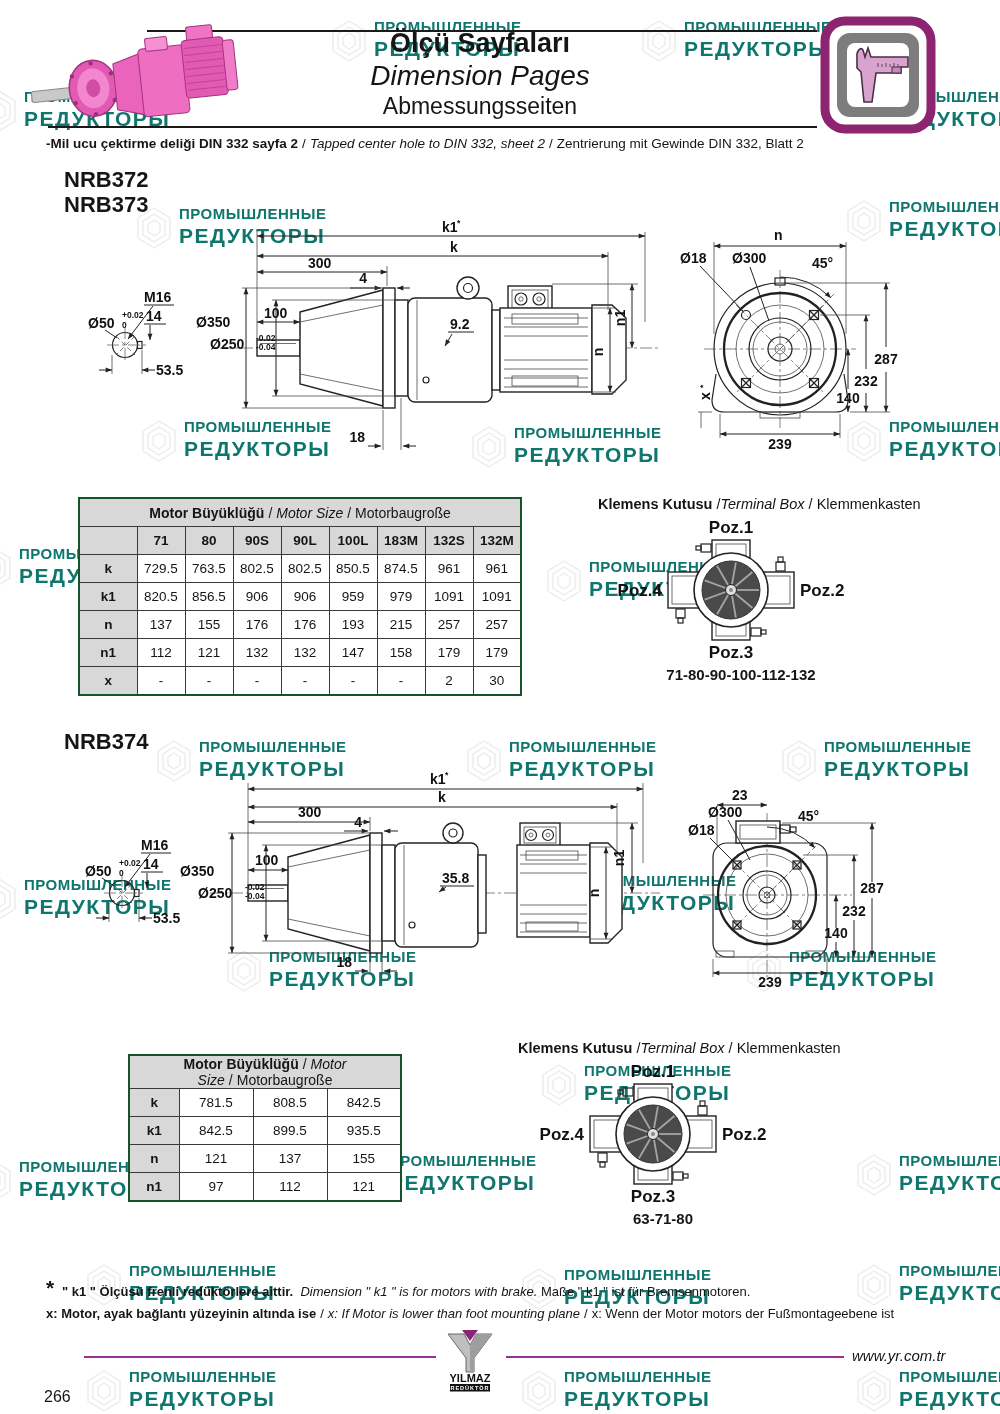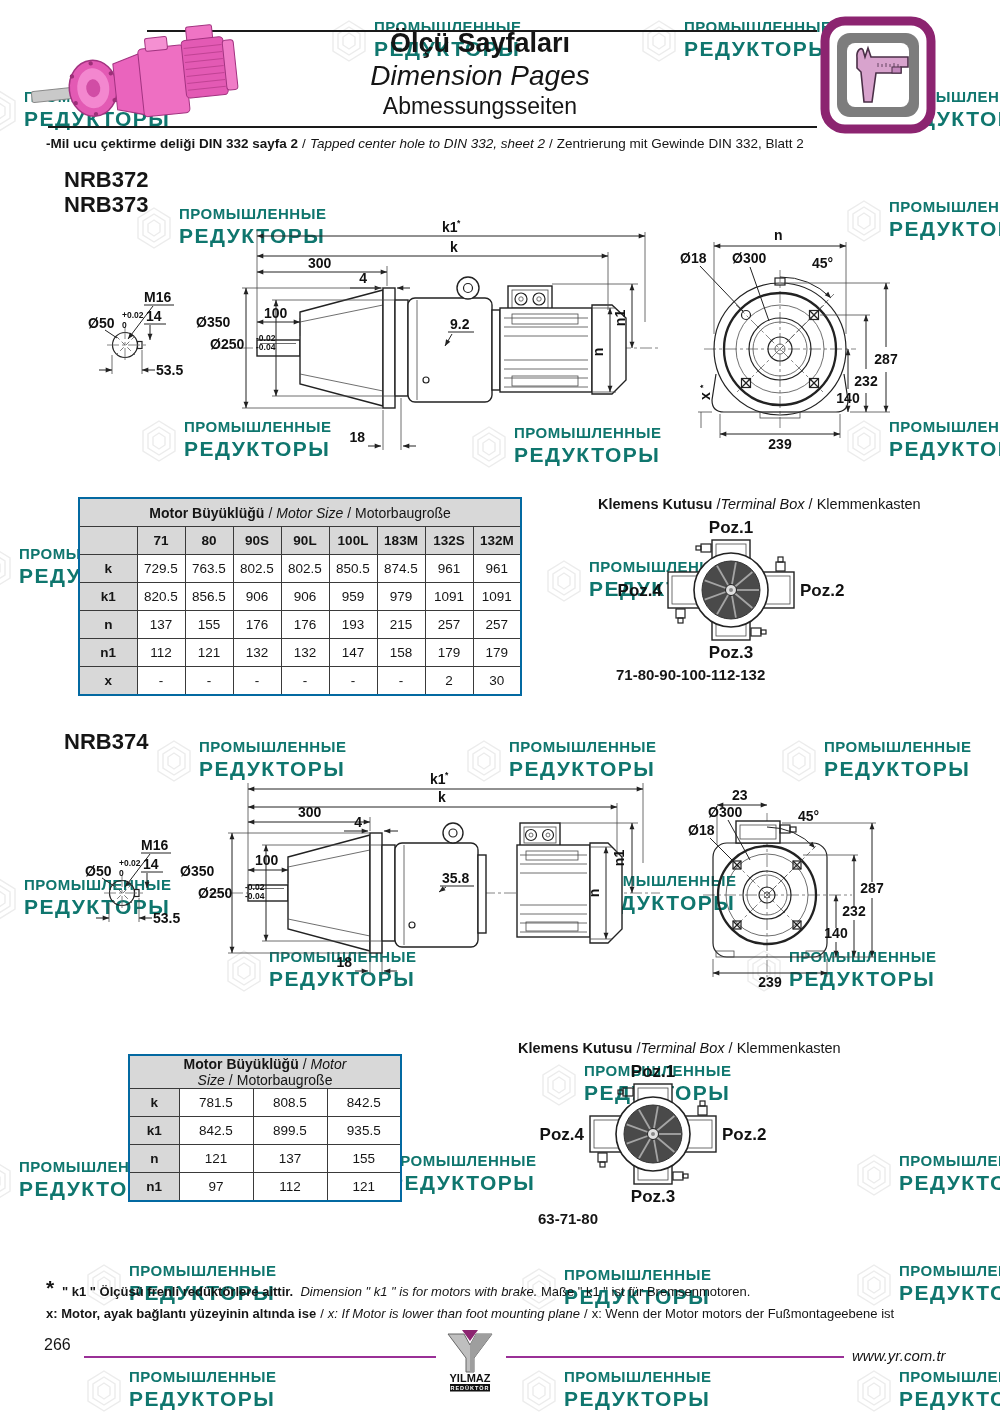--- a/index.html
+++ b/index.html
@@ -15,28 +15,28 @@
   #content{position:absolute;inset:0;z-index:1}
   .rule{position:absolute;height:2px;background:#1a1a1a}
   .title-tr{font-size:27px;font-weight:bold;line-height:1.15}
   .title-en{font-size:28px;font-style:italic;line-height:1.2}
   .title-de{font-size:23px;line-height:1.2}
   .note{font-size:13.5px;white-space:nowrap}
   .b{font-weight:bold}.i{font-style:italic}
   .sep{padding:0 4px}
   .model{font-size:22px;font-weight:bold;line-height:24px}
   
-  table.dim-table{border-collapse:collapse;position:absolute;table-layout:fixed;background:#ef4444;border:2px solid #0369a1}
+  table.dim-table{border-collapse:collapse;position:absolute;table-layout:fixed;background:#ef4444;border:2px solid #14532d}
   .dim-table td{border:1px solid #3a3a3a;text-align:center;font-size:13.5px;padding:0;height:27px;background:#fff}
   .dim-table tr.title-row td{background:#d8d8d8;font-size:14px}
   .dim-table tr.head td{background:#d8d8d8;font-weight:bold}
   .dim-table td.lbl{background:#d8d8d8;font-weight:bold}
   
   .kk-head{font-size:14.5px;white-space:nowrap}
-  .sizes{font-size:15px;font-weight:bold;text-align:left}
+  .sizes{font-size:15px;font-weight:bold;text-align:center}
   
   .fnote{font-size:13px;white-space:nowrap}
   .fstar{font-size:21px;font-weight:bold}
   .pline{position:absolute;height:2px;background:#9a3097}
   .page-no{font-size:16px}
   .site{font-size:15px;font-style:italic}
   
   svg{overflow:visible}
   svg text{font-family:"Liberation Sans",sans-serif}
   .dtxt{font-size:14px;font-weight:bold;fill:#111}
@@ -1049,21 +1049,21 @@
   <div class="abs sizes" style="left:538px;top:1210px;width:250px">63-71-80</div>
 
   <div class="abs fstar" style="left:46px;top:1276px">*</div>
   <div class="abs fnote" style="left:62px;top:1284px">
     <span class="b">" k1 " Ölçüsü frenli redüktörlere aittir.</span>&nbsp;&nbsp;<span class="i">Dimension " k1 " is for motors with brake.</span> <span>Maße " k1 " ist für Bremsenmotoren.</span>
   </div>
   <div class="abs fnote" style="left:46px;top:1306px">
     <span class="b">x: Motor, ayak bağlantı yüzeyinin altında ise</span><span class="sep">/</span><span class="i">x: If Motor is lower than foot mounting plane</span><span class="sep">/</span><span>x: Wenn der Motor motors der Fußmontageebene ist</span>
   </div>
 
-  <div class="abs page-no" style="left:44px;top:1336px">266</div>
+  <div class="abs page-no" style="left:44px;top:1388px">266</div>
   <div class="pline" style="left:84px;top:1356px;width:352px"></div>
   <svg class="abs" style="left:438px;top:1328px" width="64" height="64" viewBox="0 0 64 64">
     <polygon points="24,2 40,2 32,13" fill="#8c2470"></polygon>
     <polygon points="10,6 26,6 32,17 38,6 54,6 36,30 36,44 28,44 28,30" fill="#bfbfbf" stroke="#666" stroke-width="1"></polygon>
     <polygon points="32,17 38,6 54,6 36,30 36,44 32,44" fill="#9e9e9e"></polygon>
     <text x="32" y="54" text-anchor="middle" font-size="11" font-weight="bold" fill="#111">YILMAZ</text>
     <rect x="12" y="56" width="40" height="7.5" fill="#111"></rect>
     <text x="32" y="62" text-anchor="middle" font-size="5.5" font-weight="bold" fill="#fff" letter-spacing="1">REDÜKTÖR</text>
   </svg>
   <div class="pline" style="left:506px;top:1356px;width:338px"></div>

